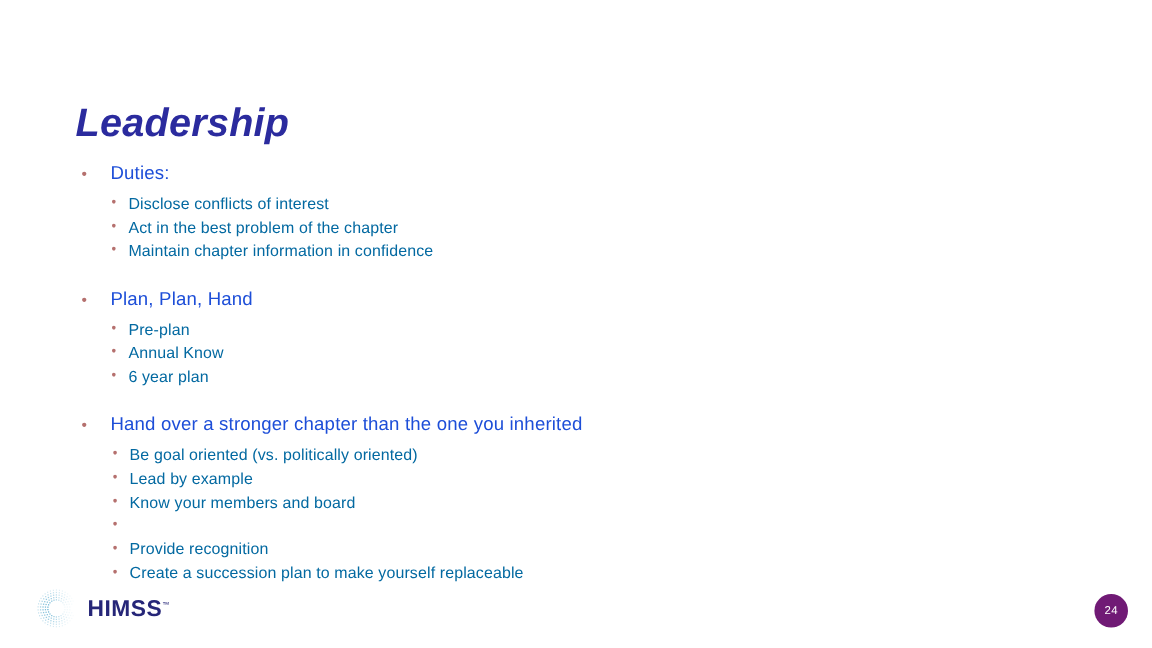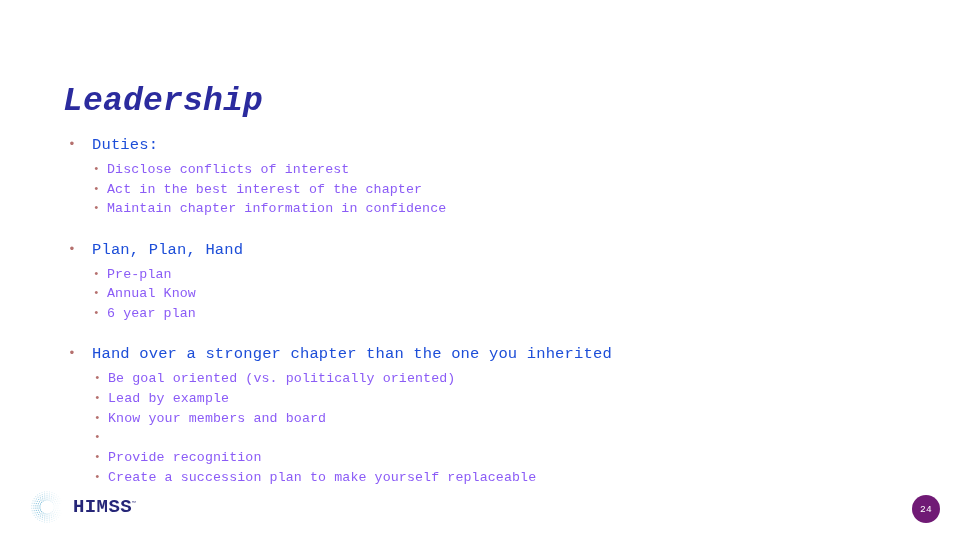--- a/index.html
+++ b/index.html
@@ -12,21 +12,20 @@
     background: #ffffff;
     font-family: "Liberation Sans", sans-serif;
     overflow: hidden;
     position: relative;
   }
 
   .slide {
     position: absolute;
     inset: 0;
     background: #ffffff;
-    font-family: Liberation Mono, monospace;
   }
 
   
   .slide-title {
     position: absolute;
     left: 63px;
     top: 82px;
     font-size: 33px;
     line-height: 40px;
     font-style: italic;
@@ -87,21 +86,21 @@
     line-height: 19.8px;
   }
   .l2-bullet {
     width: 14px;
     flex: 0 0 14px;
     color: #b5706e;
     font-size: 11px;
     line-height: inherit;
   }
   .l2-text {
-    color: #8b5cf6;
+    color: #0369a1;
     font-size: 13.3px;
     line-height: inherit;
     letter-spacing: 0.1px;
     white-space: nowrap;
   }
 
   
   .section.s2 { margin-top: 6px; }
   .section.s3 { margin-top: 6px; }
   .section.s3 .l2-list { padding-left: 94px; }
@@ -167,21 +166,21 @@
         <span class="l1-bullet">•</span>
         <span class="l1-text">Duties:</span>
       </div>
       <div class="l2-list">
         <div class="l2-row">
           <span class="l2-bullet">•</span>
           <span class="l2-text">Disclose conflicts of interest</span>
         </div>
         <div class="l2-row">
           <span class="l2-bullet">•</span>
-          <span class="l2-text">Act in the best interest of the chapter</span>
+          <span class="l2-text">Act in the best problem of the chapter</span>
         </div>
         <div class="l2-row">
           <span class="l2-bullet">•</span>
           <span class="l2-text">Maintain chapter information in confidence</span>
         </div>
       </div>
     </div>
 
     <div class="section s2">
       <div class="l1-row">

